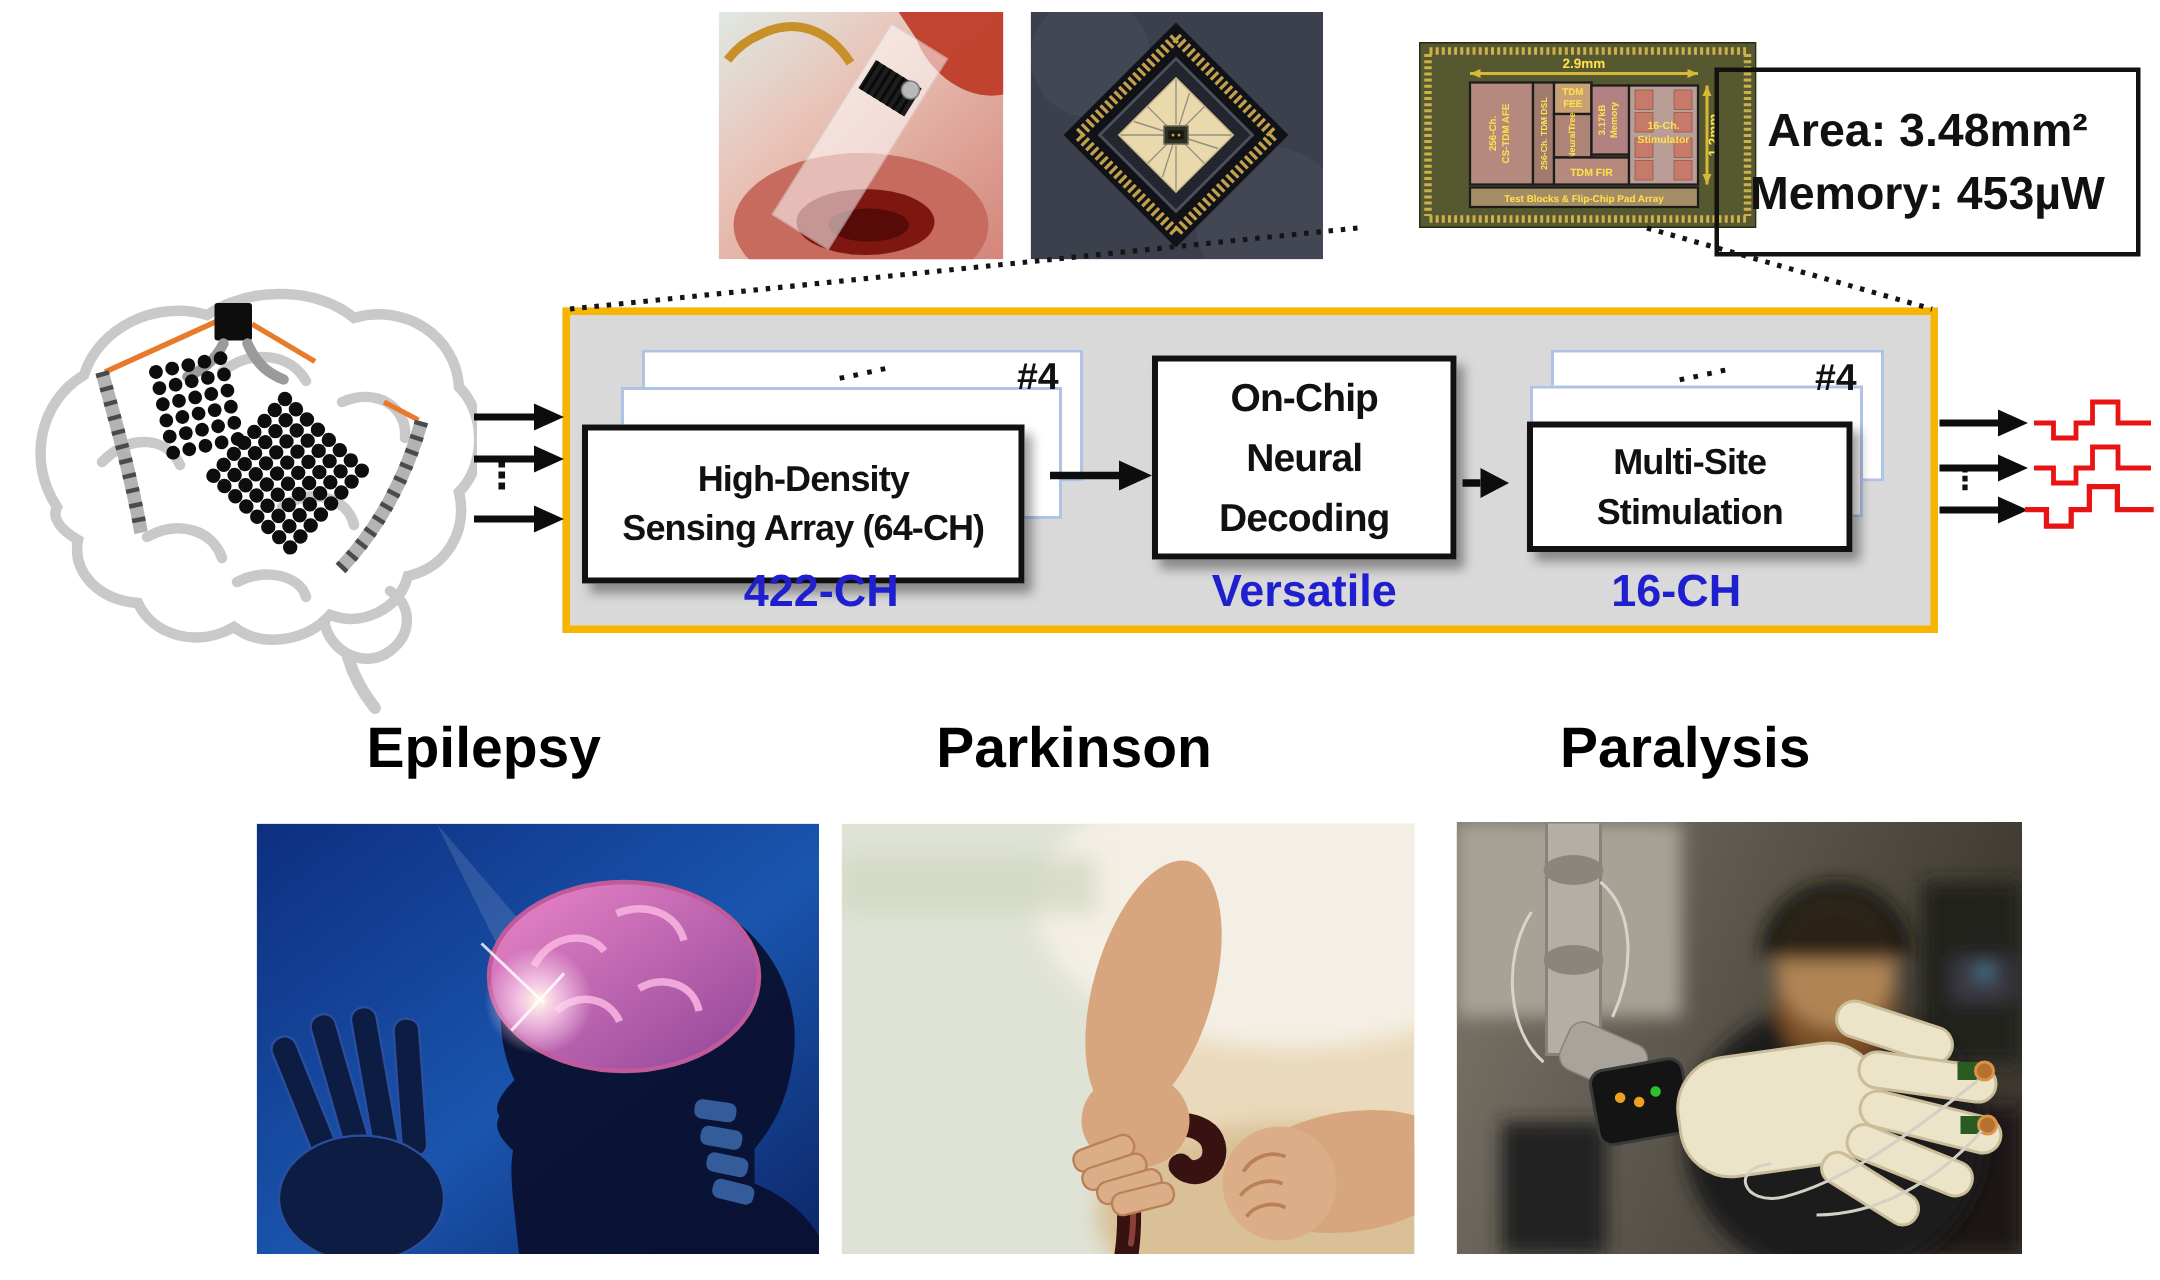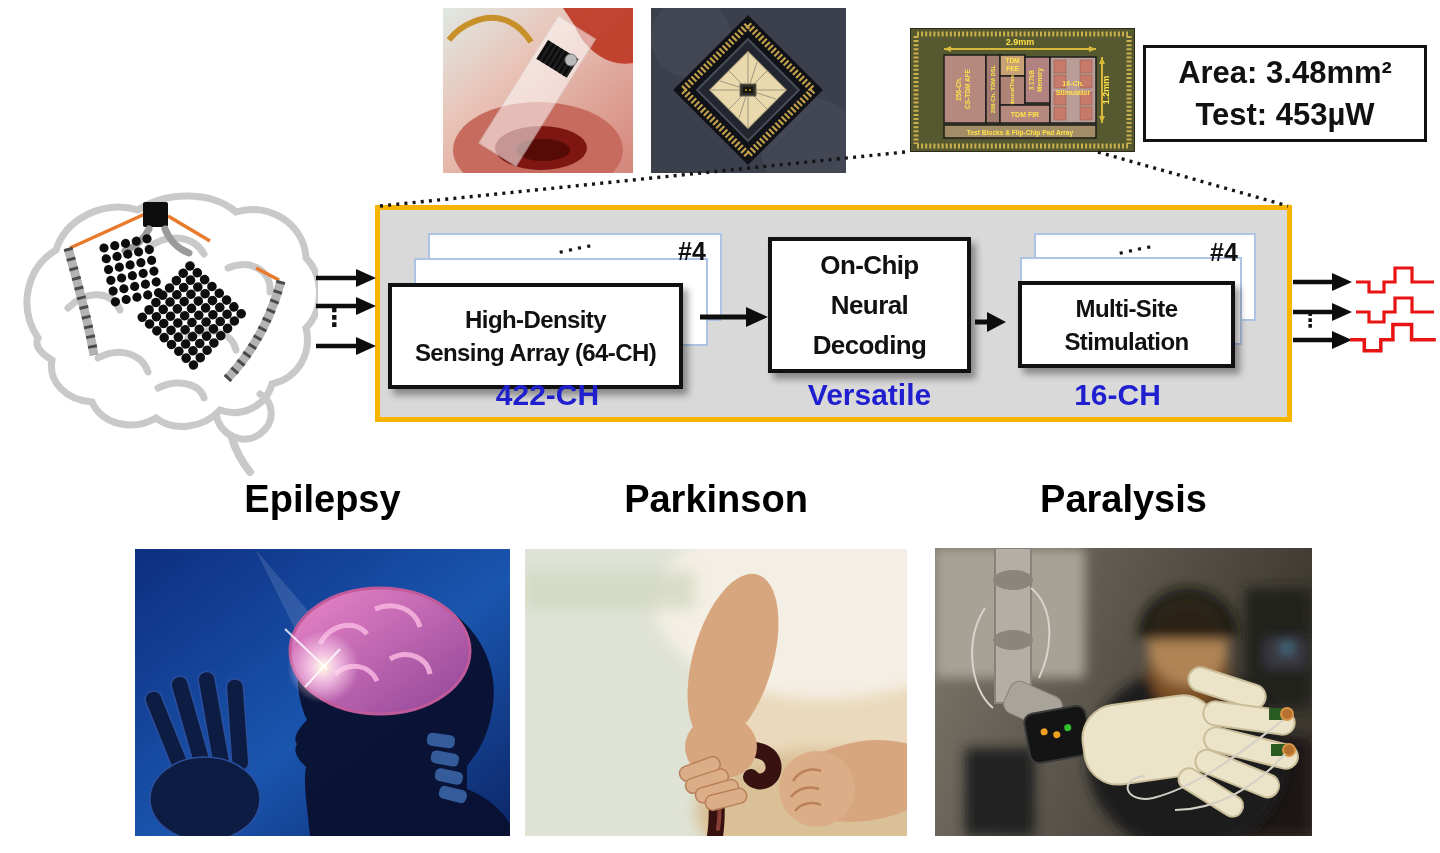--- a/index.html
+++ b/index.html
@@ -15,22 +15,22 @@
          display:flex;flex-direction:column;justify-content:center;align-items:center;
          box-shadow:5px 6px 7px rgba(0,0,0,.38);}
   .block .bl{font-weight:bold;color:#111;font-size:24px;line-height:33px;letter-spacing:-0.6px;white-space:nowrap;}
   .block3 .bl{font-size:26px;line-height:40px;text-align:right;}
   .blue-label{position:absolute;font-weight:bold;color:#1F1FD0;font-size:30px;text-align:center;}
   .count{position:absolute;font-weight:bold;color:#111;font-size:25px;}
   .stack-dots{position:absolute;font-weight:bold;color:#111;font-size:22px;letter-spacing:2px;
               transform:rotate(-12deg);}
   .vdots{position:absolute;font-weight:bold;color:#111;line-height:1;}
   
-  .photo{position:absolute;overflow:hidden;}
-  #spec-box{left:1143px;top:45px;width:284px;height:97px;border:3px solid #111;box-sizing:border-box;
+  .photo{position:absolute;overflow:hidden;margin-left:36px;}
+  #spec-box{left:1143px;top:45px;width:284px;height:126px;border:3px solid #111;box-sizing:border-box;
             display:flex;flex-direction:column;justify-content:center;align-items:center;}
   #spec-box div{font-weight:bold;color:#111;font-size:31px;line-height:42px;white-space:nowrap;}
   .app-label{position:absolute;top:478px;font-weight:bold;color:#000;font-size:38px;text-align:center;}
   
   .dietext{font-family:"Liberation Sans",sans-serif;font-weight:bold;fill:#ffe24a;}
   #overlay{left:0;top:0;pointer-events:none;z-index:6;}
 </style>
 </head>
 <body>
 
@@ -148,21 +148,21 @@
       <line x1="192" y1="29" x2="192" y2="95" stroke="#d8b83a" stroke-width="2"></line>
       <path d="M192,29 l-3,7 h6 Z M192,95 l-3,-7 h6 Z" fill="#d8b83a"></path>
       <g transform="translate(199,62) rotate(-90)">
         <text class="dietext" font-size="9" text-anchor="middle" y="0" fill="#d8e85a">1.2mm</text>
       </g>
     </svg>
   </div>
 
   <div id="spec-box" class="abs">
     <div>Area: 3.48mm²</div>
-    <div>Test: 453µW</div>
+    <div>Memory: 453µW</div>
   </div>
 
   <svg class="abs" style="left:8px;top:188px" width="310" height="290" viewBox="0 0 310 290">
     <g fill="none" stroke="#c9c9c9" stroke-width="7" stroke-linecap="round">
       <path d="M30,150 C10,120 18,80 48,62 C58,30 96,12 130,22 C160,2 205,4 228,24 C262,14 296,36 298,70
                C316,88 316,122 298,140 C304,166 290,190 264,196 C258,218 234,230 212,222
                C196,240 166,244 148,230 C124,244 94,236 84,214 C58,212 40,194 44,172 C34,166 26,158 30,150 Z"></path>
       <path d="M60,120 C80,100 104,104 112,122"></path>
       <path d="M140,60 C160,44 186,48 196,66"></path>
       <path d="M220,80 C244,70 264,84 262,104"></path>

